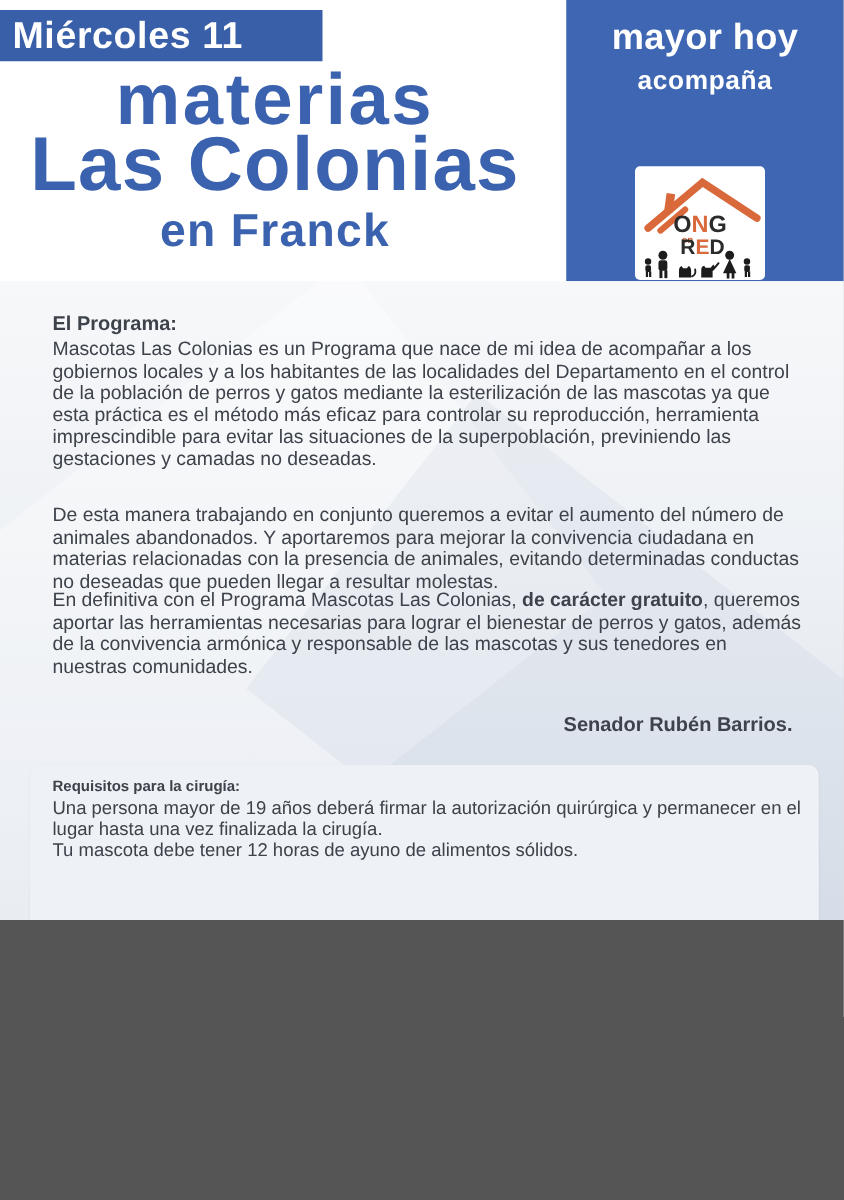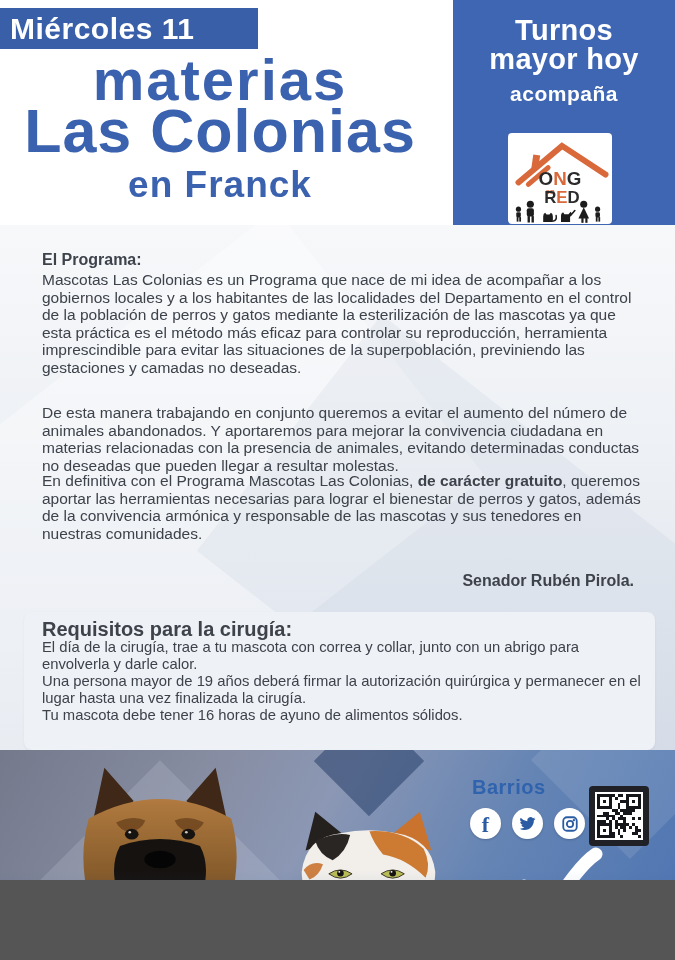--- a/index.html
+++ b/index.html
@@ -1,17 +1,17 @@
 <!DOCTYPE html>
 <html><head>
 <meta charset="utf-8">
 <style>
   html,body{margin:0;padding:0;}
   body{font-family:"Liberation Sans", sans-serif; background:#555;}
-  #poster{position:relative;width:675px;height:880px;margin:0 auto;background:#fff;overflow:hidden;}
+  #poster{position:relative;width:675px;height:736px;margin:0 auto;background:#fff;overflow:hidden;}
 
   
   .date-banner{position:absolute;left:0;top:8px;width:258px;height:41px;background:#3a5fa9;
     color:#fff;font-weight:bold;font-size:30px;line-height:41px;padding-left:10px;box-sizing:border-box;letter-spacing:.5px;}
   .title1{position:absolute;left:0;top:46px;width:440px;text-align:center;color:#3b62ae;
     font-size:58px;font-weight:bold;letter-spacing:2px;}
   .title2{position:absolute;left:0;top:96px;width:440px;text-align:center;color:#3b62ae;
     font-size:61px;font-weight:bold;letter-spacing:1px;}
   .subtitle{position:absolute;left:0;top:164px;width:440px;text-align:center;color:#3b62ae;
     font-size:37px;font-weight:bold;letter-spacing:1px;}
@@ -31,21 +31,21 @@
   .wm2{left:230px;top:230px;width:560px;height:300px;transform:rotate(38deg);background:rgba(150,168,196,.10);}
   .copy{position:absolute;color:#3d424b;font-size:15.5px;line-height:17.5px;}
   .prog-heading{left:42px;top:251px;font-weight:bold;font-size:16px;}
   .p1{left:42px;top:271px;width:600px;}
   .p2{left:42px;top:404px;width:600px;}
   .p3{left:42px;top:472px;width:600px;}
   .signature{left:42px;top:572px;width:592px;text-align:right;font-weight:bold;font-size:16px;}
 
   .req-box{position:absolute;left:24px;top:612px;width:631px;height:138px;background:#eef1f5;
     border-radius:8px;box-sizing:border-box;padding:8px 14px 0 18px;color:#3d424b;box-shadow:0 1px 2px rgba(60,70,90,.08);}
-  .req-heading{font-weight:bold;font-size:20px;line-height:19px;}
+  .req-heading{font-weight:bold;font-size:12px;line-height:19px;}
   .req-item{font-size:14.8px;line-height:17px;}
 
   
   .footer{position:absolute;left:0;top:750px;width:675px;height:210px;overflow:hidden;
     background:linear-gradient(118deg,#74798c 0%,#868ca0 26%,#8b97b4 45%,#6484b4 70%,#4d74b2 100%);}
   .footer:after{content:"";position:absolute;left:0;bottom:0;width:100%;height:90px;
     background:linear-gradient(180deg,rgba(40,60,100,0) 0%,rgba(47,80,140,.35) 100%);}
   .diamond{position:absolute;transform:rotate(45deg);}
   .dm1{left:330px;top:-28px;width:78px;height:78px;background:rgba(38,62,104,.55);}
   .dm2{left:40px;top:60px;width:240px;height:240px;background:rgba(225,232,242,.16);}
@@ -72,21 +72,20 @@
 
 <div id="poster">
 
   <div class="date-banner">Miércoles 11</div>
   <div class="title1">materias</div>
   <div class="title2">Las Colonias</div>
   <div class="subtitle">en Franck</div>
 
   <div class="right-box">
     <div class="turnos">
-      <div>Turnos</div>
       <div>mayor hoy</div>
     </div>
     <div class="acompania">acompaña</div>
 
     <div class="logo-card">
       <svg width="104" height="91" viewBox="0 0 104 92">
 
         <path d="M10 50 L54 13 L98 42" fill="none" stroke="#d9683a" stroke-width="6" stroke-linecap="round"></path>
         <rect x="24" y="22" width="7" height="15" fill="#d9683a" transform="rotate(8 27 29)"></rect>
         <path d="M20 52 L40 35" fill="none" stroke="#d9683a" stroke-width="5" stroke-linecap="round"></path>
@@ -127,27 +126,26 @@
 
   <div class="body-bg">
     <div class="wm wm1"></div>
     <div class="wm wm2"></div>
   </div>
 
   <div class="copy prog-heading">El Programa:</div>
   <div class="copy p1">Mascotas Las Colonias es un Programa que nace de mi idea de acompañar a los gobiernos locales y a los habitantes de las localidades del Departamento en el control de la población de perros y gatos mediante la esterilización de las mascotas  ya que esta práctica es el método más eficaz para controlar su reproducción, herramienta imprescindible para evitar las situaciones de la superpoblación, previniendo las gestaciones y camadas no deseadas.</div>
   <div class="copy p2">De esta manera trabajando en conjunto queremos  a evitar el aumento del número de animales abandonados. Y aportaremos  para mejorar la convivencia ciudadana en materias relacionadas con la presencia de animales, evitando determinadas conductas no deseadas que pueden llegar a resultar molestas.</div>
   <div class="copy p3"><span>En definitiva con el Programa Mascotas Las Colonias, </span><b>de carácter gratuito</b><span>, queremos aportar las herramientas necesarias para lograr el bienestar de perros y gatos, además de la convivencia armónica y responsable de las mascotas y sus tenedores en nuestras comunidades.</span></div>
-  <div class="copy signature">Senador Rubén Pirola.</div>
+  <div class="copy signature">Senador Rubén Barrios.</div>
 
   <div class="req-box">
     <div class="req-heading">Requisitos para la cirugía:</div>
-    <div class="req-item">El día de la cirugía, trae a tu mascota con correa y collar, junto con un abrigo para envolverla y darle calor.</div>
     <div class="req-item">Una persona mayor de 19 años deberá firmar la autorización quirúrgica y permanecer en el lugar hasta una vez finalizada la cirugía.</div>
-    <div class="req-item">Tu mascota debe tener 16 horas de ayuno de alimentos sólidos.</div>
+    <div class="req-item">Tu mascota debe tener 12 horas de ayuno de alimentos sólidos.</div>
   </div>
 
   <div class="footer">
     <div class="diamond dm2"></div>
     <div class="diamond dm1"></div>
     <div class="diamond dm3"></div>
 
     <svg class="dog" width="230" height="200" viewBox="0 0 230 205">
       <defs>
         <linearGradient id="fawn" x1="0" y1="0" x2="0" y2="1">

